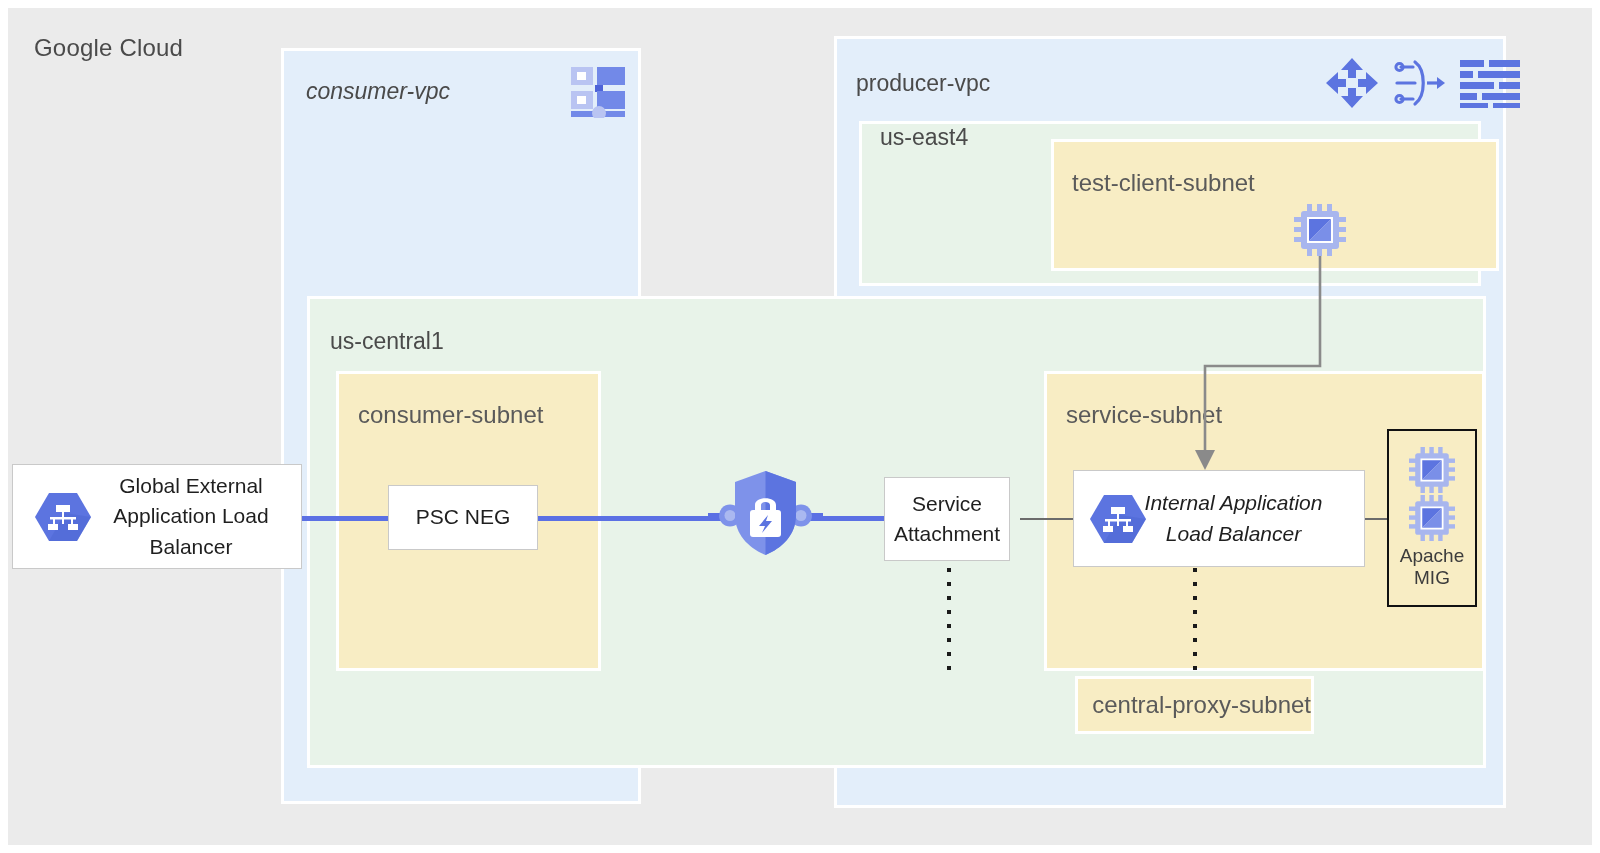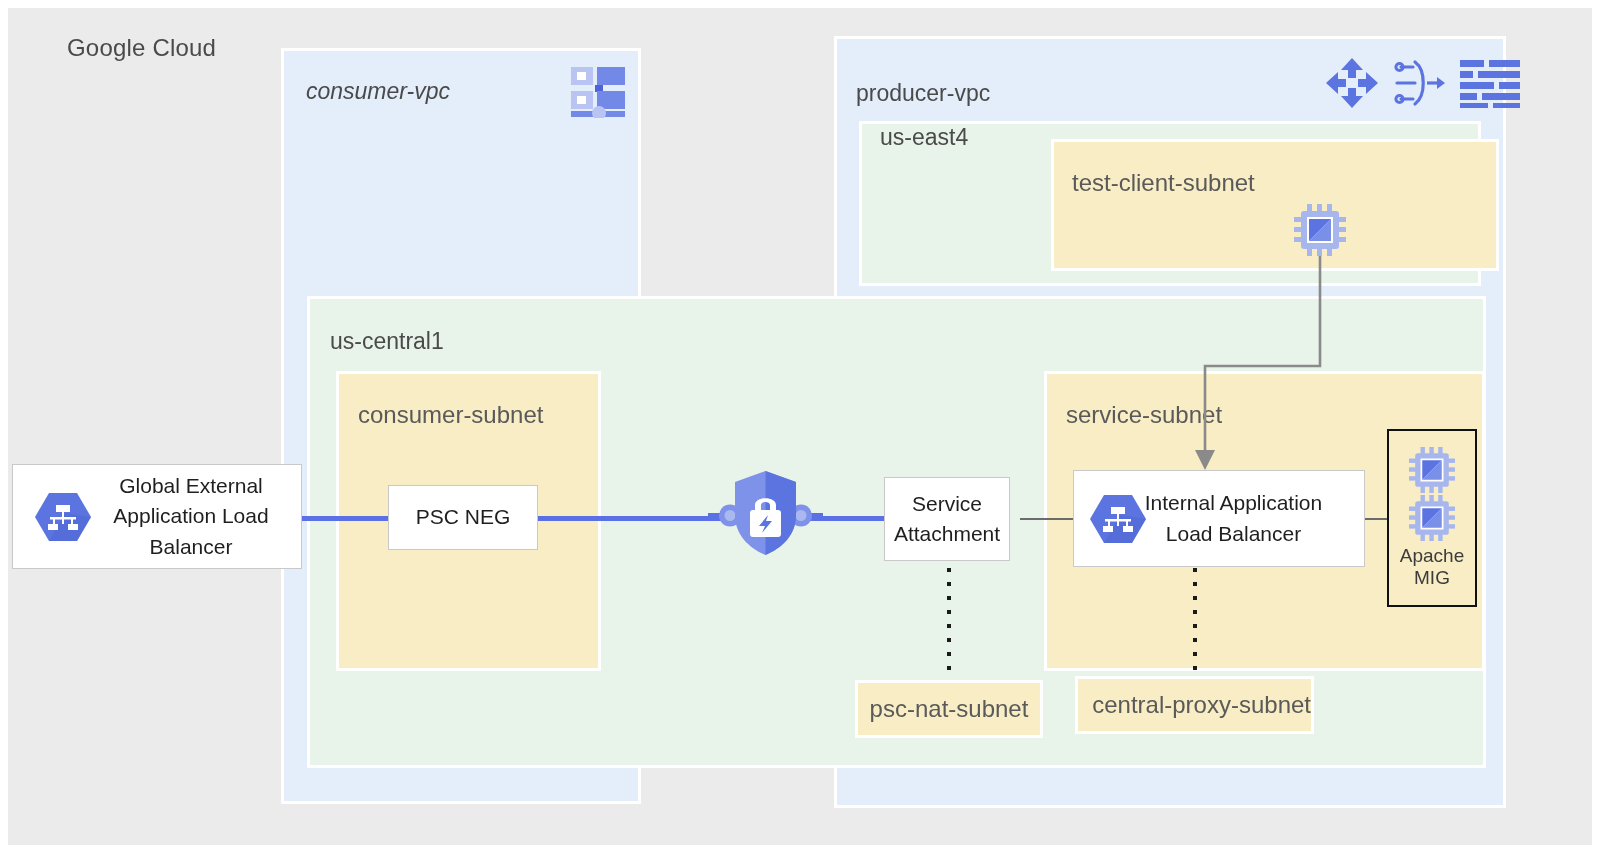--- a/index.html
+++ b/index.html
@@ -14,21 +14,21 @@
     left:8px; top:8px;
     width:1584px; height:837px;
     background:#ebebeb;
     overflow:hidden;
   }
   .abs{position:absolute;}
 
   
   .gcp-label{
     left:26px; top:26px;
-    font-size:24px; color:#4a4a4a; letter-spacing:.2px;margin-left:33px;
+    font-size:24px; color:#4a4a4a; letter-spacing:.2px;
   }
   .vpc{
     background:#e3eefa;
     border:3px solid #ffffff;
     box-sizing:border-box;
   }
   .region{
     background:#e8f3e9;
     border:3px solid #ffffff;
     box-sizing:border-box;
@@ -120,21 +120,21 @@
       <rect x="2" y="25" width="22" height="18" fill="#b9c4f2"></rect>
       <rect x="8" y="30" width="9" height="8" fill="#ffffff"></rect>
       <rect x="28" y="25" width="28" height="18" fill="#7289e8"></rect>
       <rect x="26" y="42" width="8" height="5" fill="#4e63d8"></rect>
       <rect x="2" y="45" width="54" height="6" fill="#7289e8"></rect>
       <circle cx="30" cy="47" r="7" fill="#b9c4f2"></circle>
     </svg>
   </div>
 
   <div class="abs vpc" style="left:826px; top:28px; width:672px; height:772px; z-index:2;"></div>
-  <div class="box-label" style="left:848px; top:72px; z-index:6;">producer-vpc</div>
+  <div class="box-label" style="left:848px; top:62px; z-index:6;">producer-vpc</div>
 
   <div class="abs" style="left:1317px; top:49px; width:54px; height:52px; z-index:6;">
     <svg viewBox="0 0 54 52" width="54" height="52">
       <g fill="#5c74e0">
         <path d="M27 1 L38 13 L31 13 L31 21 L23 21 L23 13 L16 13 Z"></path>
         <path d="M27 51 L16 39 L23 39 L23 31 L31 31 L31 39 L38 39 Z"></path>
         <path d="M1 26 L13 15 L13 22 L21 22 L21 30 L13 30 L13 37 Z"></path>
         <path d="M53 26 L41 37 L41 30 L33 30 L33 22 L41 22 L41 15 Z"></path>
       </g>
     </svg>
@@ -201,23 +201,20 @@
 
   <div class="abs region" style="left:299px; top:288px; width:1179px; height:472px; z-index:5;"></div>
   <div class="box-label" style="left:322px; top:320px; z-index:9;text-align:center;">us-central1</div>
 
   <div class="abs subnet" style="left:328px; top:363px; width:265px; height:300px; z-index:7;"></div>
   <div class="subnet-label" style="left:350px; top:393px; z-index:11;">consumer-subnet</div>
 
   <div class="abs subnet" style="left:1036px; top:363px; width:441px; height:300px; z-index:7;"></div>
   <div class="subnet-label" style="left:1058px; top:393px; z-index:11;">service-subnet</div>
 
-  <div class="abs subnet" style="left:847px; top:672px; width:188px; height:58px; z-index:9; display:flex; align-items:center; justify-content:center;">
-    <span class="subnet-label" style="position:static;">psc-nat-subnet</span>
-  </div>
 
   <div class="abs subnet" style="left:1067px; top:668px; width:239px; height:58px; z-index:9; display:flex; align-items:center; justify-content:flex-end;">
     <span class="subnet-label" style="position:static;">central-proxy-subnet</span>
   </div>
 
   <div class="wire-blue" style="left:288px; top:508px; width:100px;"></div>
 
   <div class="wire-blue" style="left:525px; top:508px; width:215px;"></div>
 
   <div class="wire-blue" style="left:790px; top:508px; width:88px;"></div>
@@ -305,21 +302,21 @@
           <rect x="27" y="21" width="2" height="6"></rect>
           <rect x="15" y="26" width="26" height="2.5"></rect>
           <rect x="18" y="28" width="2" height="5"></rect>
           <rect x="36" y="28" width="2" height="5"></rect>
           <rect x="27" y="28" width="2" height="5"></rect>
           <rect x="13" y="33" width="10" height="6"></rect>
           <rect x="33" y="33" width="10" height="6"></rect>
         </g>
       </svg>
     </span>
-    <div class="card-text" style="padding-left:35px;">
+    <div class="card-text" style="padding-left:35px;font-style:italic;">
       <div>Internal Application</div>
       <div>Load Balancer</div>
     </div>
   </div>
 
   <div class="mig-box" style="left:1379px; top:421px; width:90px; height:178px;">
     <span style="display:block;width:46px;height:46px;">
       <svg viewBox="0 0 52 52" width="46" height="46">
         <g fill="#a8b6ee">
           <rect x="13" y="0" width="5" height="8"></rect>

